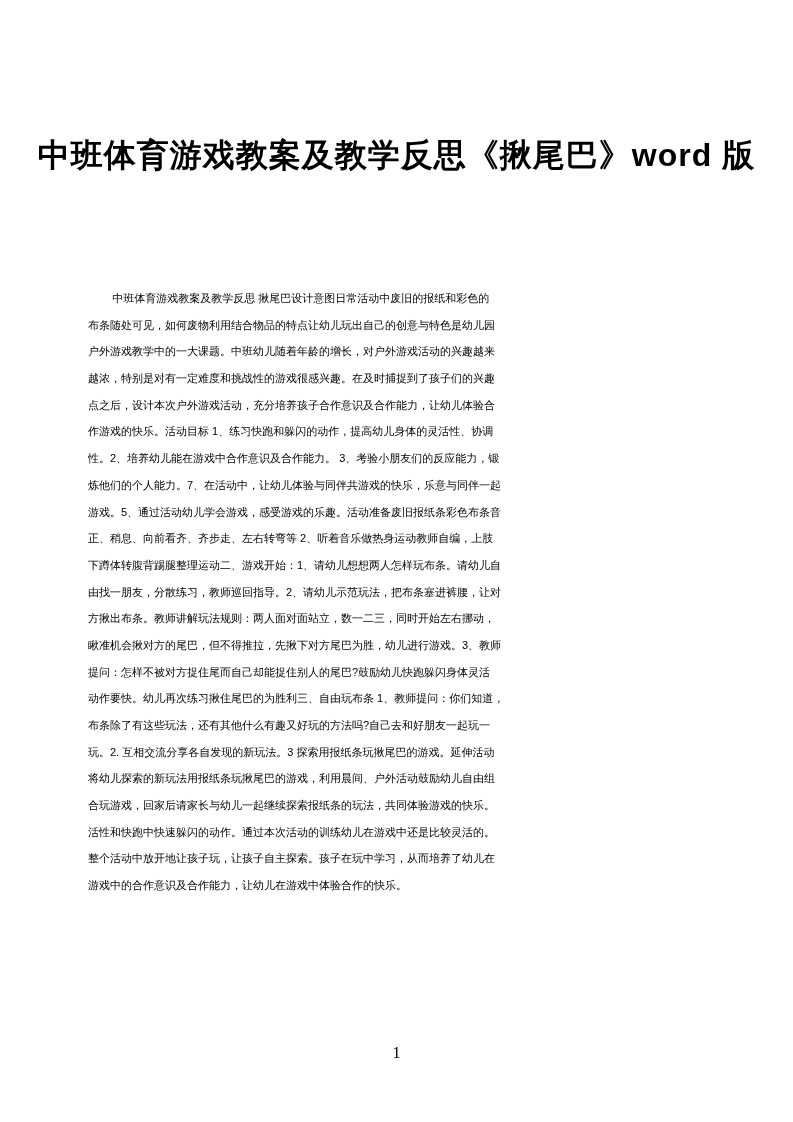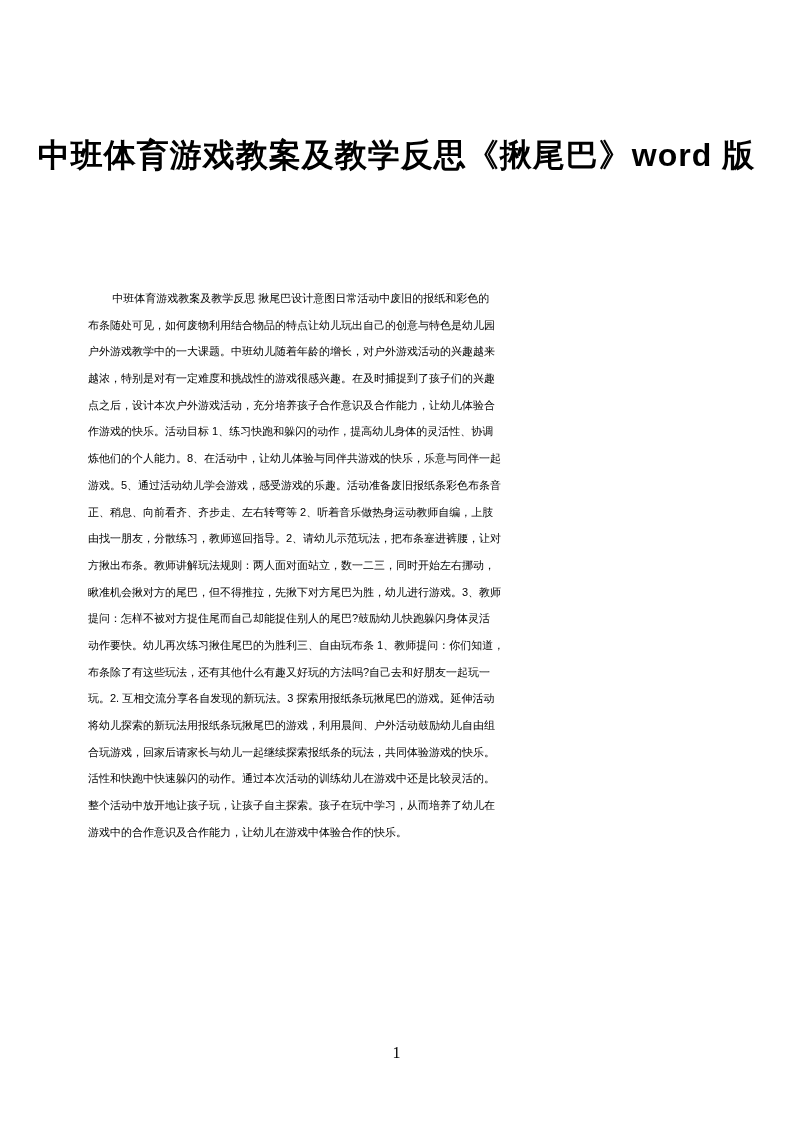--- a/index.html
+++ b/index.html
@@ -62,23 +62,25 @@
 <div class="page">
   <h1 class="doc-title">中班体育游戏教案及教学反思《揪尾巴》word 版</h1>
 
   <div class="doc-body">
       <div class="body-line">中班体育游戏教案及教学反思 揪尾巴设计意图日常活动中废旧的报纸和彩色的</div>
       <div class="body-line">布条随处可见，如何废物利用结合物品的特点让幼儿玩出自己的创意与特色是幼儿园</div>
       <div class="body-line">户外游戏教学中的一大课题。中班幼儿随着年龄的增长，对户外游戏活动的兴趣越来</div>
       <div class="body-line">越浓，特别是对有一定难度和挑战性的游戏很感兴趣。在及时捕捉到了孩子们的兴趣</div>
       <div class="body-line">点之后，设计本次户外游戏活动，充分培养孩子合作意识及合作能力，让幼儿体验合</div>
       <div class="body-line">作游戏的快乐。活动目标 1、练习快跑和躲闪的动作，提高幼儿身体的灵活性、协调</div>
-      <div class="body-line">炼他们的个人能力。8、在活动中，让幼儿体验与同伴共游戏的快乐，乐意与同伴一起</div>
+      <div class="body-line">性。2、培养幼儿能在游戏中合作意识及合作能力。 3、考验小朋友们的反应能力，锻</div>
+      <div class="body-line">炼他们的个人能力。7、在活动中，让幼儿体验与同伴共游戏的快乐，乐意与同伴一起</div>
       <div class="body-line">游戏。5、通过活动幼儿学会游戏，感受游戏的乐趣。活动准备废旧报纸条彩色布条音</div>
       <div class="body-line">正、稍息、向前看齐、齐步走、左右转弯等 2、听着音乐做热身运动教师自编，上肢</div>
+      <div class="body-line">下蹲体转腹背踢腿整理运动二、游戏开始：1、请幼儿想想两人怎样玩布条。请幼儿自</div>
       <div class="body-line">由找一朋友，分散练习，教师巡回指导。2、请幼儿示范玩法，把布条塞进裤腰，让对</div>
       <div class="body-line">方揪出布条。教师讲解玩法规则：两人面对面站立，数一二三，同时开始左右挪动，</div>
       <div class="body-line">瞅准机会揪对方的尾巴，但不得推拉，先揪下对方尾巴为胜，幼儿进行游戏。3、教师</div>
       <div class="body-line">提问：怎样不被对方捉住尾而自己却能捉住别人的尾巴?鼓励幼儿快跑躲闪身体灵活</div>
       <div class="body-line">动作要快。幼儿再次练习揪住尾巴的为胜利三、自由玩布条 1、教师提问：你们知道，</div>
       <div class="body-line">布条除了有这些玩法，还有其他什么有趣又好玩的方法吗?自己去和好朋友一起玩一</div>
       <div class="body-line">玩。2. 互相交流分享各自发现的新玩法。3 探索用报纸条玩揪尾巴的游戏。延伸活动</div>
       <div class="body-line">将幼儿探索的新玩法用报纸条玩揪尾巴的游戏，利用晨间、户外活动鼓励幼儿自由组</div>
       <div class="body-line">合玩游戏，回家后请家长与幼儿一起继续探索报纸条的玩法，共同体验游戏的快乐。</div>
       <div class="body-line">活性和快跑中快速躲闪的动作。通过本次活动的训练幼儿在游戏中还是比较灵活的。</div>

